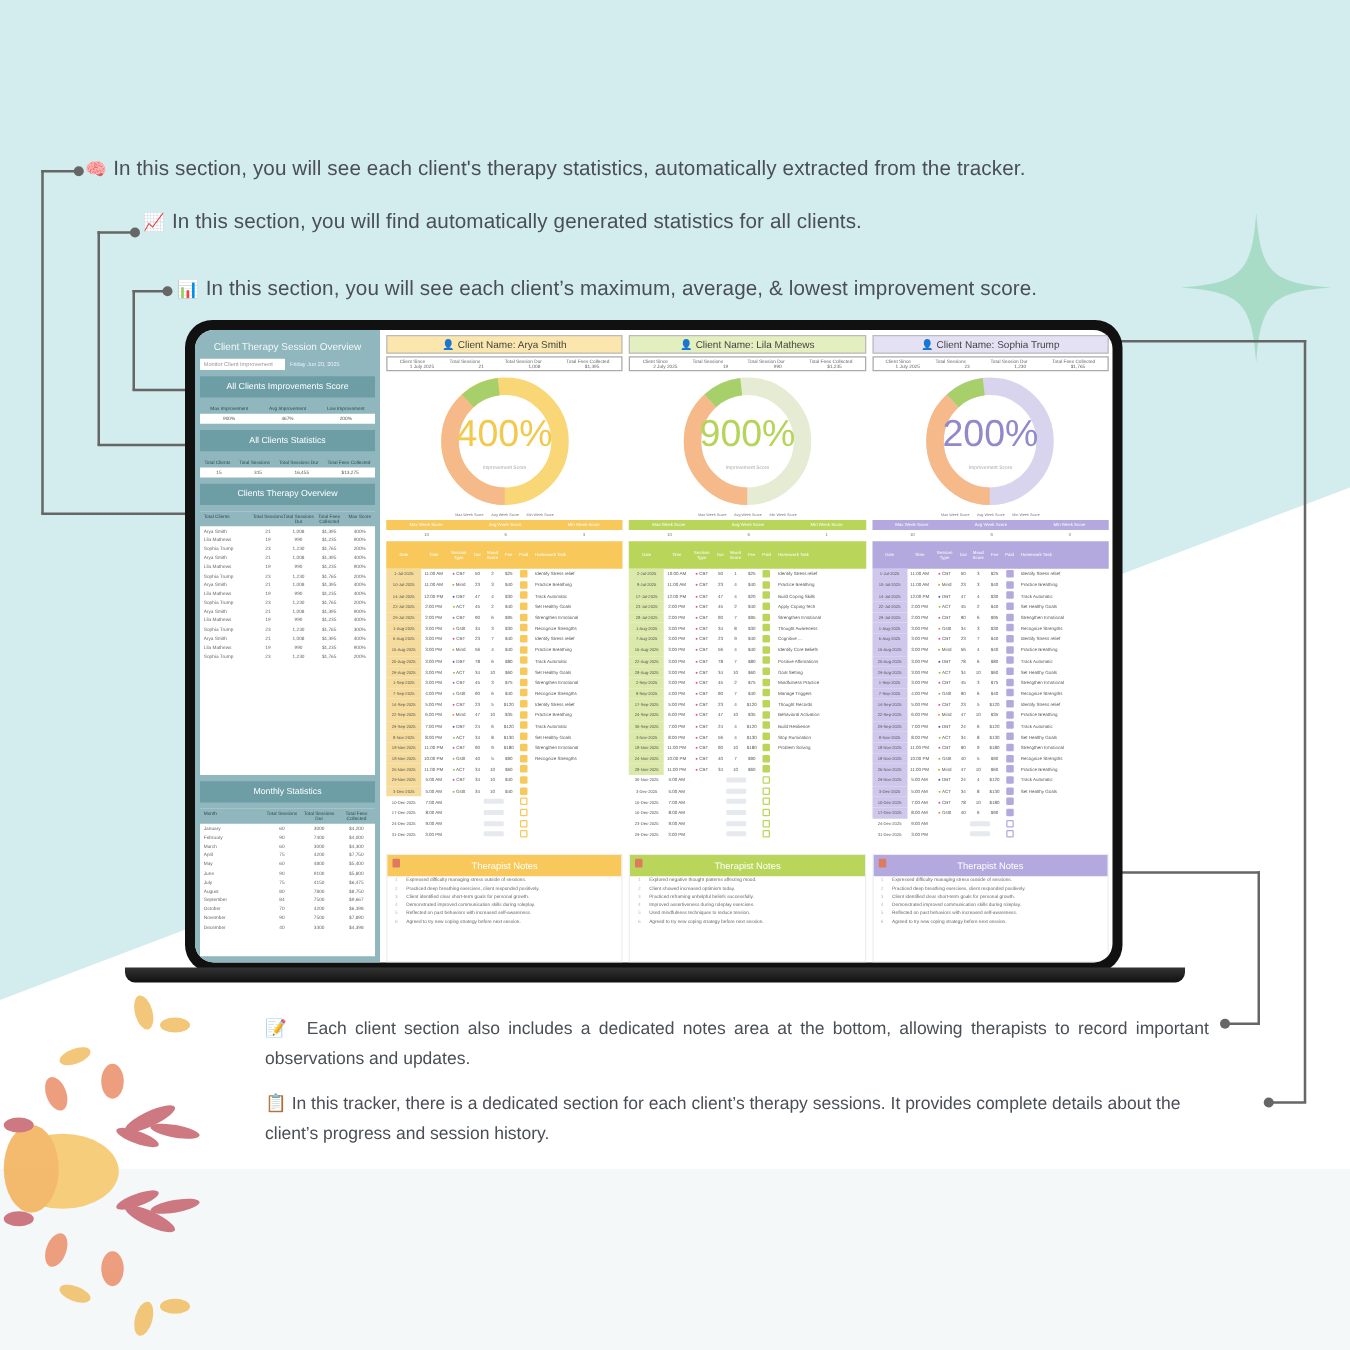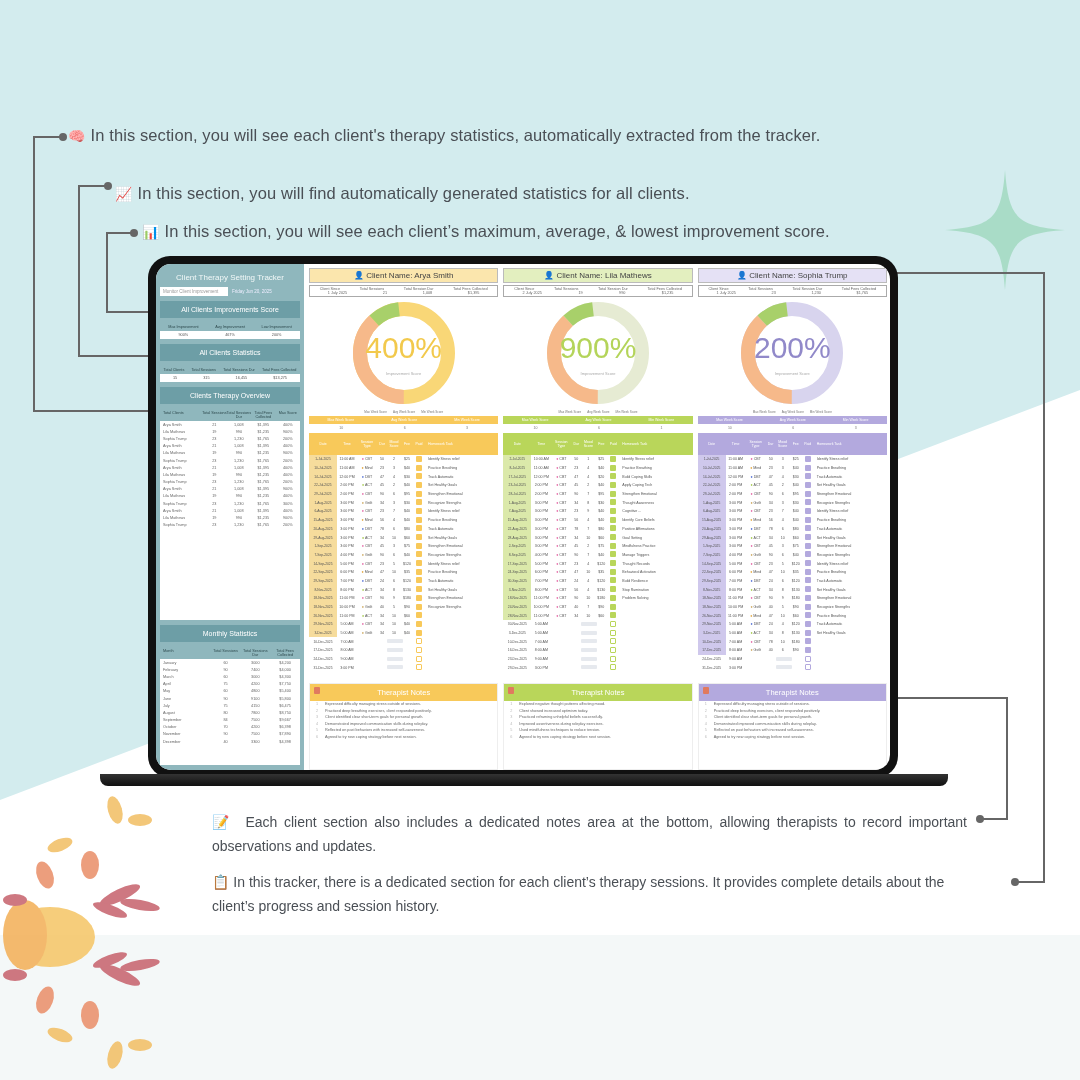--- a/index.html
+++ b/index.html
@@ -100,31 +100,31 @@
 
 <div class="line" style="left:885px;top:697px;width:123px;height:2px"></div>
 <div class="line" style="left:1006px;top:697px;width:2px;height:122px"></div>
 <div class="line" style="left:980px;top:818px;width:28px;height:2px"></div>
 <div class="dot" style="left:881px;top:694px"></div>
 <div class="dot" style="left:976px;top:815px"></div>
 
 <div class="callout" style="left:68px;top:126px">
   <span class="emo">🧠</span><span>In this section, you will see each client's therapy statistics, automatically extracted from the tracker.</span>
 </div>
-<div class="callout" style="left:115px;top:184px">
+<div class="callout" style="left:115px;top:168px">
   <span class="emo">📈</span><span>In this section, you will find automatically generated statistics for all clients.</span>
 </div>
 <div class="callout" style="left:142px;top:222px">
   <span class="emo">📊</span><span>In this section, you will see each client’s maximum, average, &amp; lowest improvement score.</span>
 </div>
 
 <div class="tablet">
   <div class="screen">
     <div class="side">
-      <div class="side-title">Client Therapy Setting Tracker</div>
+      <div class="side-title">Client Therapy Session Overview</div>
       <div class="side-sub">
         <div class="inp">Monitor Client Improvement</div>
         <div class="date">Friday Jun 20, 2025</div>
       </div>
       <div class="sec-head">All Clients Improvements Score</div>
       <div id="imp-block">
           <div class="mini-th" style="background:#8fb7bd">
             <span>Max Improvement</span>
             <span>Avg Improvement</span>
             <span>Low Improvement</span>

